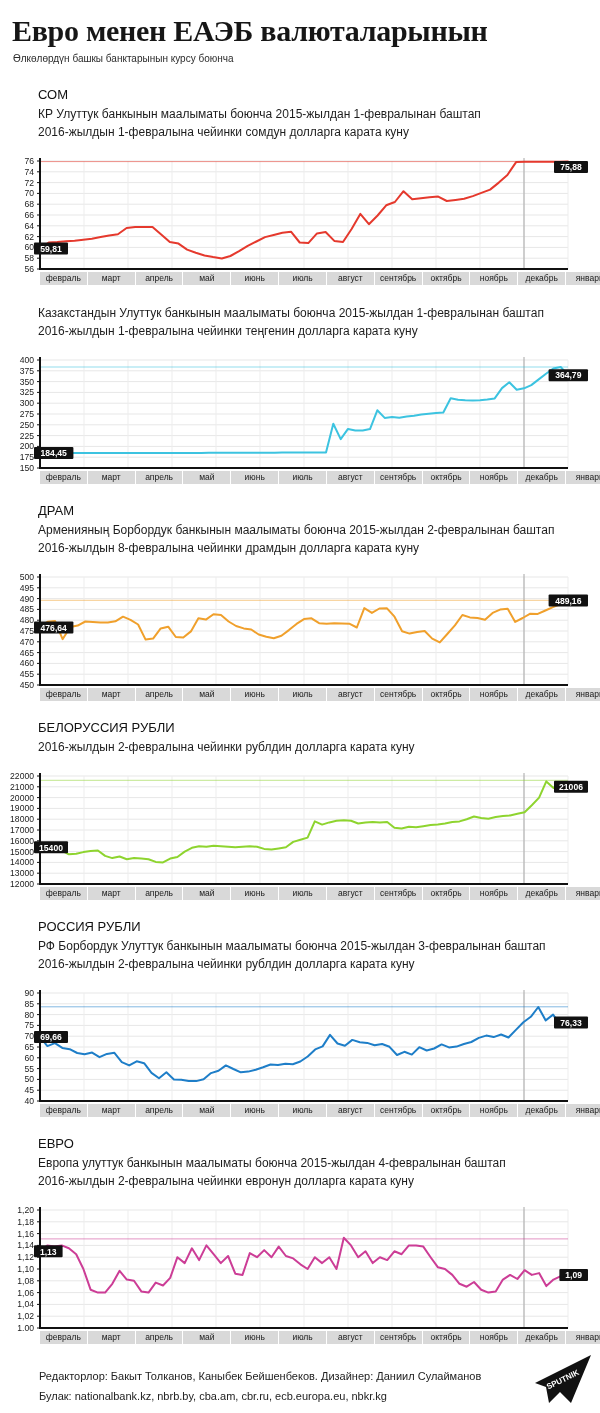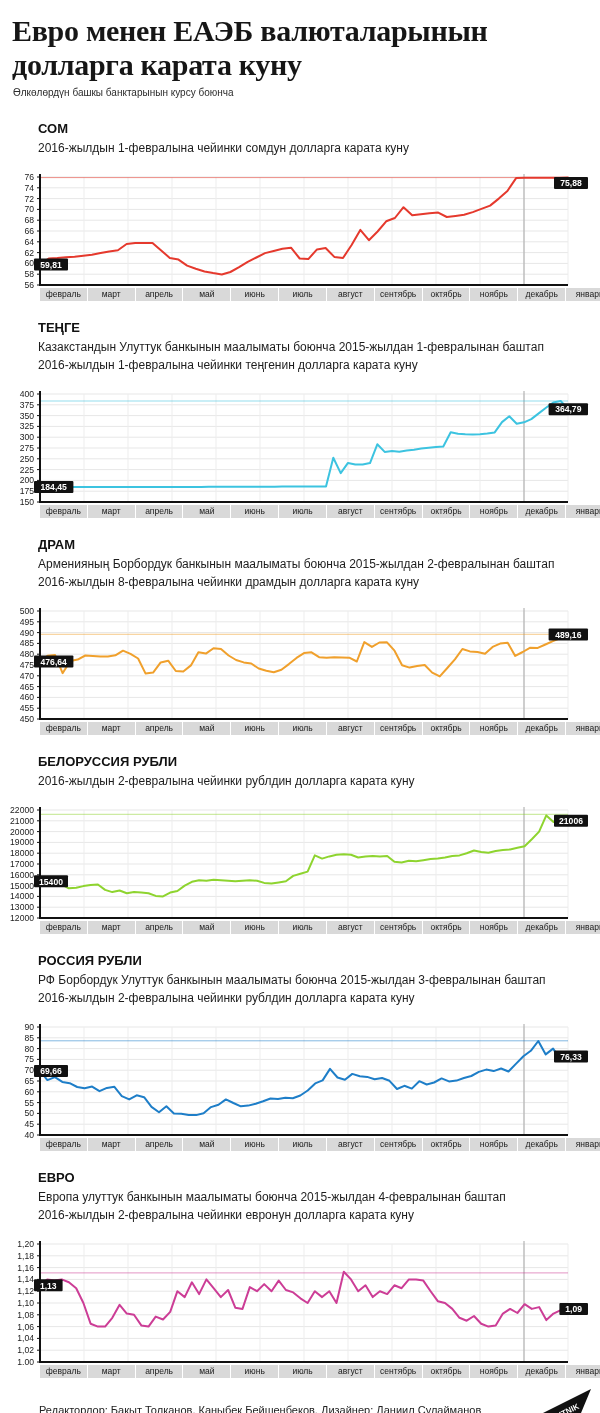--- a/index.html
+++ b/index.html
@@ -1,40 +1,41 @@
 <!DOCTYPE html>
 <html><head>
 <meta charset="utf-8">
 <style>
   html,body{margin:0;padding:0;background:#fff}
   body{width:600px;min-height:1413px;font-family:"Liberation Sans",sans-serif;color:#111;position:relative}
   .header{padding:14px 12px 4px 12px}
   .title{font-family:"Liberation Serif","DejaVu Serif",serif;font-size:30px;font-weight:700;line-height:1.13;margin:0;color:#161616;letter-spacing:-.3px}
   .subtitle{font-size:10px;margin:5px 0 0 1px;color:#2b2b2b}
   .block{margin-top:19px}
-  .block h2{font-size:13px;margin:0 0 3px 38px;font-weight:700;color:#111}
+  .block h2{font-size:13px;margin:0 0 3px 38px;font-weight:400;color:#111}
   .block .sub{font-size:12px;margin:0 0 0 38px;line-height:1.5;color:#1d1d1d}
   .chart{margin-top:15px;line-height:0}
   .months{display:flex;margin-left:40px;width:573px}
   .months div{flex:1;background:#d9d9d9;margin-right:1px;font-size:8.5px;text-align:center;height:13px;line-height:13px;color:#1a1a1a;overflow:hidden;white-space:nowrap}
   .months div:last-child{margin-right:0}
   .footer{display:flex;justify-content:space-between;align-items:flex-end;padding:10px 8px 4px 35px}
   .credits p{margin:4px;font-size:11px;line-height:1.4;color:#222}
   svg text{font-family:"Liberation Sans",sans-serif}
 </style>
 </head>
 <body>
 
 <div class="header">
-  <h1 class="title"><span>Евро менен ЕАЭБ валюталарынын</span><br><span>долларга карата куну</span></h1>
+  <h1 class="title"><span>Евро менен ЕАЭБ валюталарынын</span><br></h1>
   <p class="subtitle">Өлкөлөрдүн башкы банктарынын курсу боюнча</p>
 </div>
 
 <section class="block">
   <h2>СОМ</h2>
+  <p class="sub">КР Улуттук банкынын маалыматы боюнча 2015-жылдан 1-февралынан баштап</p>
   <p class="sub">2016-жылдын 1-февралына чейинки сомдун долларга карата куну</p>
   <div class="chart"><svg width="600" height="116" viewBox="0 0 600 116">
         <line x1="40" y1="5" x2="568" y2="5" stroke="#e7e7e7" stroke-width="1"></line>
         <line x1="37" y1="5" x2="40" y2="5" stroke="#111"></line>
         <text x="34" y="8" text-anchor="end" font-size="8.6" fill="#222">76</text>
         <line x1="40" y1="15.8" x2="568" y2="15.8" stroke="#e7e7e7" stroke-width="1"></line>
         <line x1="37" y1="15.8" x2="40" y2="15.8" stroke="#111"></line>
         <text x="34" y="18.8" text-anchor="end" font-size="8.6" fill="#222">74</text>
         <line x1="40" y1="26.6" x2="568" y2="26.6" stroke="#e7e7e7" stroke-width="1"></line>
         <line x1="37" y1="26.6" x2="40" y2="26.6" stroke="#111"></line>
@@ -99,21 +100,20 @@
       <div>август</div>
       <div>сентябрь</div>
       <div>октябрь</div>
       <div>ноябрь</div>
       <div>декабрь</div>
       <div>январь</div>
     </div>
 </section>
 
 <section class="block">
-  <h2>ТЕҢГЕ</h2>
   <p class="sub">Казакстандын Улуттук банкынын маалыматы боюнча 2015-жылдан 1-февралынан баштап</p>
   <p class="sub">2016-жылдын 1-февралына чейинки теңгенин долларга карата куну</p>
   <div class="chart"><svg width="600" height="116" viewBox="0 0 600 116">
         <line x1="40" y1="5" x2="568" y2="5" stroke="#e7e7e7" stroke-width="1"></line>
         <line x1="37" y1="5" x2="40" y2="5" stroke="#111"></line>
         <text x="34" y="8" text-anchor="end" font-size="8.6" fill="#222">400</text>
         <line x1="40" y1="15.8" x2="568" y2="15.8" stroke="#e7e7e7" stroke-width="1"></line>
         <line x1="37" y1="15.8" x2="40" y2="15.8" stroke="#111"></line>
         <text x="34" y="18.8" text-anchor="end" font-size="8.6" fill="#222">375</text>
         <line x1="40" y1="26.6" x2="568" y2="26.6" stroke="#e7e7e7" stroke-width="1"></line>

